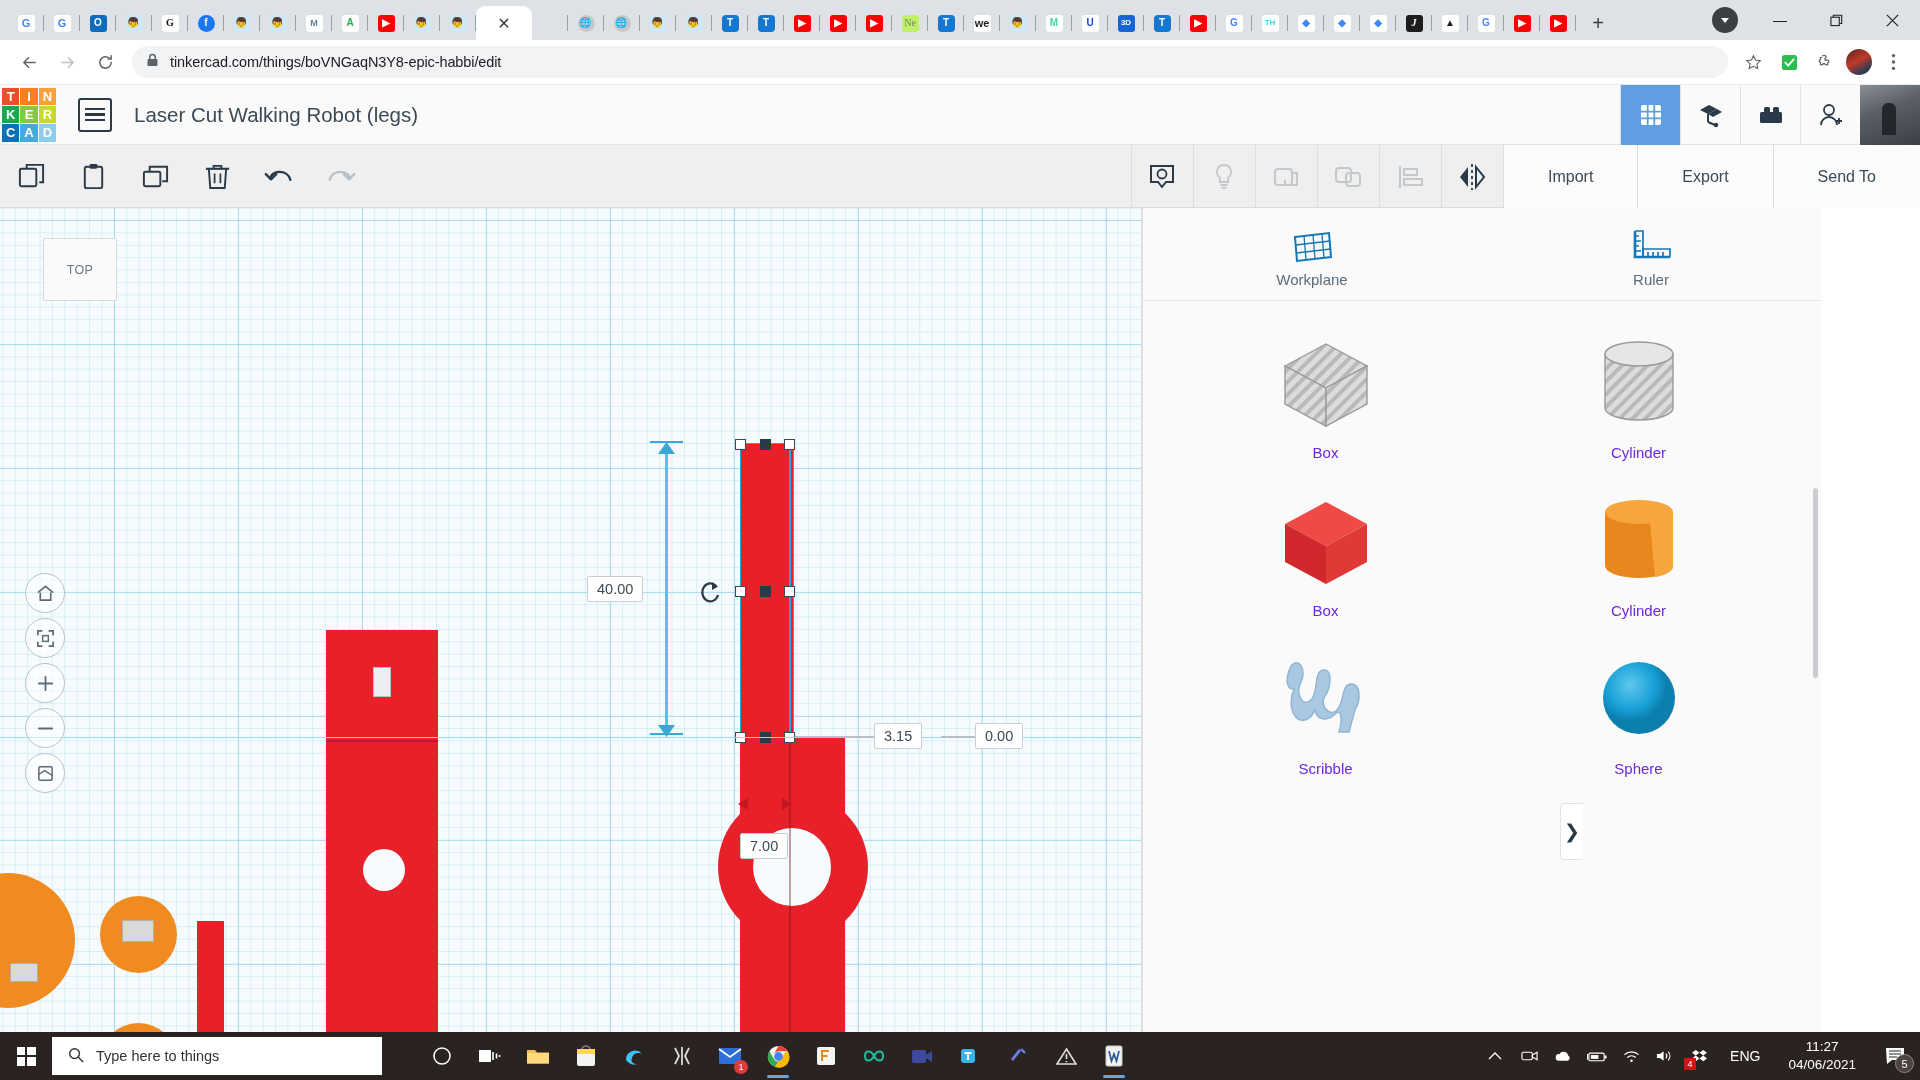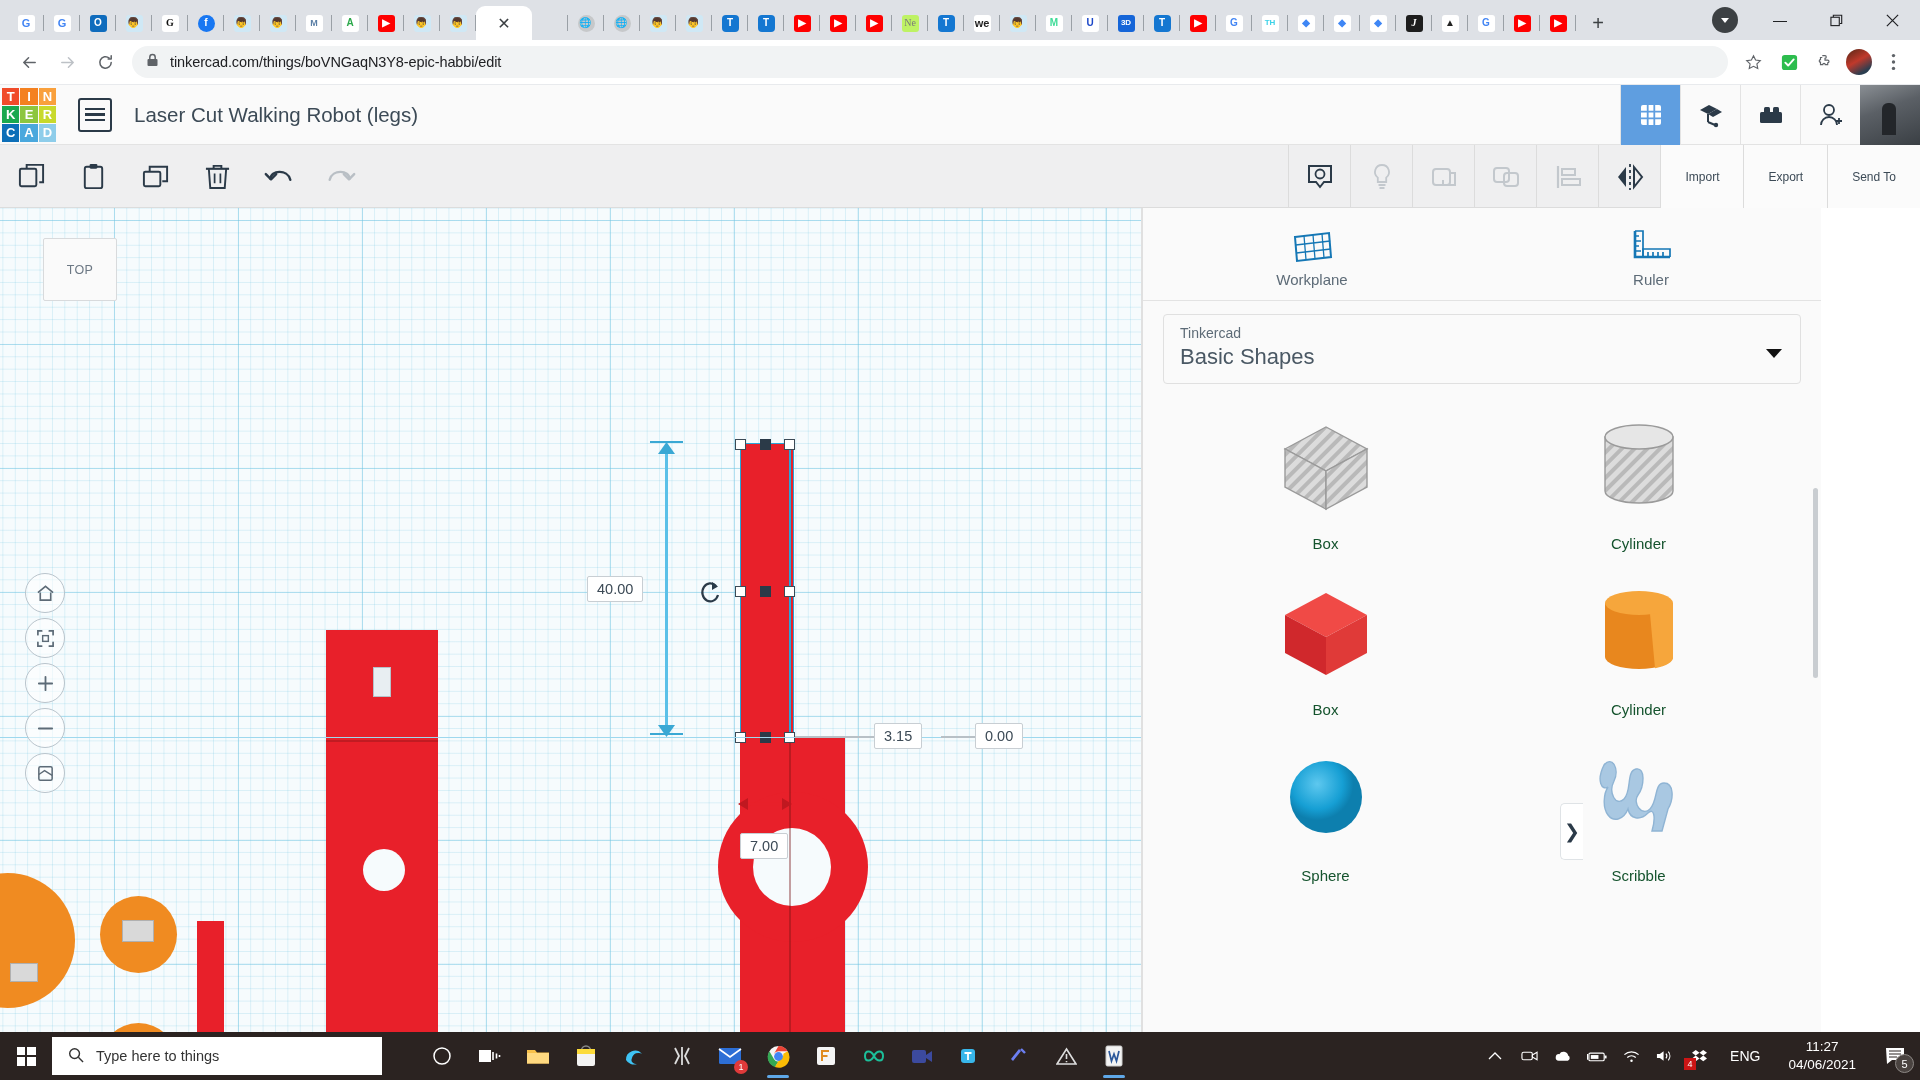--- a/index.html
+++ b/index.html
@@ -227,23 +227,23 @@
     display: flex; align-items: stretch;
   }
   .tb-icon-btn {
     width: 62px;
     display: flex; align-items: center; justify-content: center;
     color: #2b3a48;
     border-left: 1px solid #dcdcdc;
   }
   .tb-icon-btn.faded { color: #c3c8cd; }
   .tb-text-btn {
-    padding: 0 24px;
-    display: flex; align-items: center; justify-content: center;
-    font-size: 12px;
+    padding: 0 44px;
+    display: flex; align-items: center; justify-content: center;
+    font-size: 16px;
     color: #3c4a56;
     border-left: 1px solid #dcdcdc;
     background: #fbfbfb;
   }
 
   
   .main {
     display: flex;
     height: 824px;
     position: relative;
@@ -434,21 +434,21 @@
     border-top: 9px solid #111;
   }
   .shelf-grid {
     display: grid;
     grid-template-columns: 1fr 1fr;
     padding: 16px 26px 0 26px;
     row-gap: 4px;
   }
   .shelf-item { text-align: center; padding: 10px 0; }
   .shelf-item .thumb { height: 110px; display: flex; align-items: center; justify-content: center; }
-  .shelf-item .name { font-size: 15px; color: #14532d; margin-top: 15px; }
+  .shelf-item .name { font-size: 15px; color: #6d28d9; margin-top: 7px; }
   .shelf-scroll {
     position: absolute; right: 3px; top: 280px;
     width: 5px; height: 190px; background: #c9cdd1; border-radius: 3px;
   }
 
   
   .taskbar {
     height: 48px;
     background: #2b2321;
     display: flex;
@@ -1084,27 +1084,20 @@
             <svg width="46" height="40" viewBox="0 0 46 40">
               <path d="M7 4 V30 H42" fill="none" stroke="#1577b5" stroke-width="2.6"></path>
               <path d="M7 4 h8 V30 M7 9 h4 M7 14 h6 M7 19 h4 M7 24 h6" fill="none" stroke="#1577b5" stroke-width="1.7"></path>
               <path d="M15 30 V22 H42 V30 M20 30 V25 M25 30 V25 M30 30 V25 M35 30 V25" fill="none" stroke="#1577b5" stroke-width="1.7"></path>
             </svg>
           </div>
           <div class="lb">Ruler</div>
         </div>
       </div>
 
-    <div class="shelf-select-wrap">
-      <div class="shelf-select">
-        <div class="small">Tinkercad</div>
-        <div class="big">Basic Shapes</div>
-        <div class="shelf-caret"></div>
-      </div>
-    </div>
 
     <div class="shelf-grid" id="shelf-grid-host">
         <div class="shelf-item">
           <div class="thumb">
             <svg width="110" height="100" viewBox="0 0 110 100">
               <defs>
                 <pattern id="hx" width="9" height="9" patternTransform="rotate(45)" patternUnits="userSpaceOnUse">
                   <rect width="4.5" height="9" fill="#b9b9b9"></rect>
                   <rect x="4.5" width="4.5" height="9" fill="#dcdcdc"></rect>
                 </pattern>
@@ -1146,43 +1139,43 @@
             <svg width="100" height="100" viewBox="0 0 100 100">
               <path d="M16 22 h68 v54 a34 12 0 0 1 -68 0 Z" fill="#e8871e"></path>
               <path d="M60 22 h24 v54 a34 12 0 0 1 -18 11.2 Z" fill="#f6a63c"></path>
               <ellipse cx="50" cy="22" rx="34" ry="12" fill="#f6a63c"></ellipse>
             </svg>
           </div>
           <div class="name">Cylinder</div>
         </div>
         <div class="shelf-item">
           <div class="thumb">
+            <svg width="105" height="100" viewBox="0 0 105 100">
+              <g fill="#a9c8e2" stroke="#8fb4d4" stroke-width="1.4">
+                <path d="M18 18 c8 -10 16 4 10 16 c-6 12 2 26 10 18 c8 -8 2 -28 12 -30 c10 -2 8 18 2 26 c-6 8 4 22 12 14 c8 -8 4 -26 14 -26 c10 0 10 16 4 26 l-6 22 h-10 c4 -14 2 -24 -4 -18 c-8 8 -18 6 -20 -4 c-4 10 -14 14 -20 6 c-6 -8 -4 -22 0 -28 c-6 4 -12 -6 -4 -22 Z"></path>
+              </g>
+            </svg>
+          </div>
+          <div class="name">Scribble</div>
+        </div>
+        <div class="shelf-item">
+          <div class="thumb">
             <svg width="100" height="100" viewBox="0 0 100 100">
               <defs>
                 <radialGradient id="sg" cx="38%" cy="32%">
                   <stop offset="0%" stop-color="#5ec8ef"></stop>
                   <stop offset="70%" stop-color="#169fd4"></stop>
                   <stop offset="100%" stop-color="#0d7fae"></stop>
                 </radialGradient>
               </defs>
               <circle cx="50" cy="50" r="36" fill="url(#sg)"></circle>
             </svg>
           </div>
           <div class="name">Sphere</div>
         </div>
-        <div class="shelf-item">
-          <div class="thumb">
-            <svg width="105" height="100" viewBox="0 0 105 100">
-              <g fill="#a9c8e2" stroke="#8fb4d4" stroke-width="1.4">
-                <path d="M18 18 c8 -10 16 4 10 16 c-6 12 2 26 10 18 c8 -8 2 -28 12 -30 c10 -2 8 18 2 26 c-6 8 4 22 12 14 c8 -8 4 -26 14 -26 c10 0 10 16 4 26 l-6 22 h-10 c4 -14 2 -24 -4 -18 c-8 8 -18 6 -20 -4 c-4 10 -14 14 -20 6 c-6 -8 -4 -22 0 -28 c-6 4 -12 -6 -4 -22 Z"></path>
-              </g>
-            </svg>
-          </div>
-          <div class="name">Scribble</div>
-        </div>
       </div>
     <div class="shelf-scroll"></div>
   </div>
 </div>
 
 <div class="taskbar">
   <div class="start-btn">
     <div class="win-logo">
         <i></i>
         <i></i>

